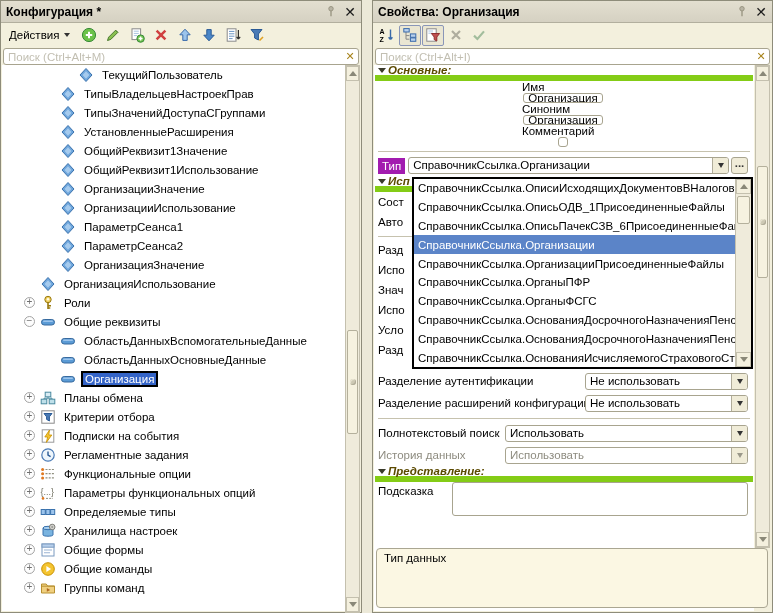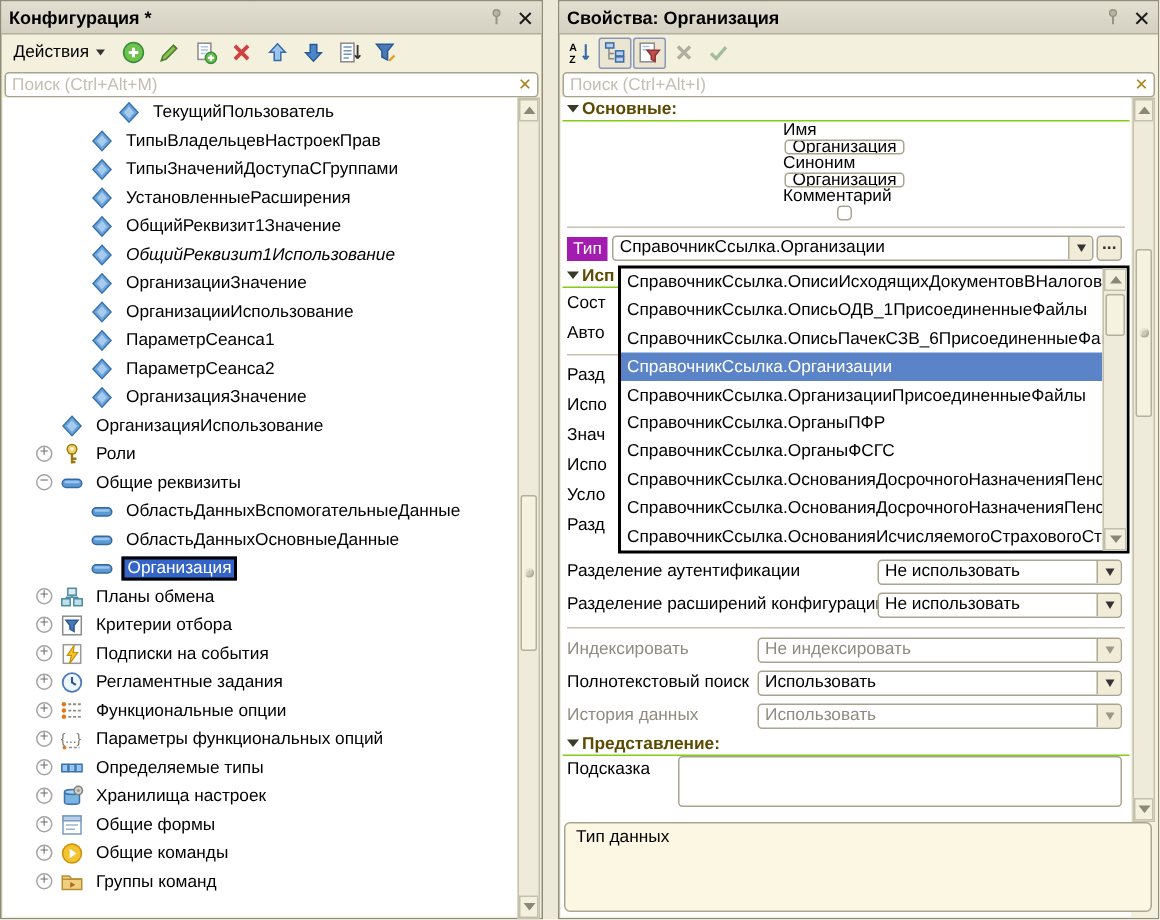--- a/index.html
+++ b/index.html
@@ -42,21 +42,21 @@
           display:flex;align-items:center;justify-content:center;box-sizing:border-box;}
   .sb-btn.up{top:0;}.sb-btn.down{bottom:0;}
   .tri-up{width:0;height:0;border-left:4px solid transparent;border-right:4px solid transparent;border-bottom:5px solid #8a8878;}
   .tri-down{width:0;height:0;border-left:4px solid transparent;border-right:4px solid transparent;border-top:5px solid #8a8878;}
   .thumb{position:absolute;left:1px;right:1px;background:#f6f2e0;border:1px solid #b4b09c;border-radius:2px;box-sizing:border-box;}
   .grip{position:absolute;top:50%;left:50%;transform:translate(-50%,-50%);width:6px;height:6px;border-radius:50%;
         background:#cdc9b4;box-shadow:inset -1px -1px 0 #b0ac98,inset 1px 1px 0 #e8e4d2;}
   
   .props{position:absolute;top:64px;left:1px;right:18px;bottom:1px;background:#fff;padding:0 1px;overflow:hidden;}
   .prow{display:flex;align-items:center;padding:0 3px;box-sizing:border-box;}
-  .r-section{height:16px;border-bottom:1px solid #84cc16;}
+  .r-section{height:16px;border-bottom:6px solid #84cc16;font-style:italic;}
   .sect-tri{width:0;height:0;border-left:4px solid transparent;border-right:4px solid transparent;
             border-top:5px solid #3a3a2a;margin-right:2px;}
   .sect-label{font-weight:bold;color:#5c4a00;}
   .r-sep{height:8px;align-items:center;}
   .r-sep div{flex:1;border-top:1px solid #c6c2ae;}
   .r-spacer{height:10px;}
   .r-text{height:22px;flex-direction:column;}
   .r-text .plabel{width:84px;flex:none;}
   .ibox{flex:1;height:17px;border:1px solid #a8a48f;border-radius:3px;background:#fff;
         display:flex;align-items:center;padding:0 4px;margin-right:2px;box-sizing:border-box;white-space:nowrap;overflow:hidden;}
@@ -314,21 +314,21 @@
             <use href="#session-parameter-icon" xlink:href="#session-parameter-icon"></use>
           </svg>
           <span class="tlabel">УстановленныеРасширения</span>
         </div>
         <div class="trow" style="padding-left: 58px;">
           <svg class="ic">
             <use href="#session-parameter-icon" xlink:href="#session-parameter-icon"></use>
           </svg>
           <span class="tlabel">ОбщийРеквизит1Значение</span>
         </div>
-        <div class="trow" style="padding-left: 58px; font-style: italic;">
+        <div class="trow" style="padding-left: 58px;">
           <svg class="ic">
             <use href="#session-parameter-icon" xlink:href="#session-parameter-icon"></use>
           </svg>
           <span class="tlabel">ОбщийРеквизит1Использование</span>
         </div>
         <div class="trow" style="padding-left: 58px;">
           <svg class="ic">
             <use href="#session-parameter-icon" xlink:href="#session-parameter-icon"></use>
           </svg>
           <span class="tlabel">ОрганизацииЗначение</span>
@@ -609,29 +609,20 @@
           <span class="plabel">Разделение расширений конфигурации</span>
           <div class="combo narrow">
             <span class="cv">Не использовать</span>
             <span class="cbtn">
               <span class="tri"></span>
             </span>
           </div>
         </div>
         <div class="prow r-sep">
           <div></div>
-        </div>
-        <div class="prow r-combo">
-          <span class="plabel dis-label">Индексировать</span>
-          <div class="combo wide dis">
-            <span class="cv">Не индексировать</span>
-            <span class="cbtn">
-              <span class="tri"></span>
-            </span>
-          </div>
         </div>
         <div class="prow r-combo">
           <span class="plabel">Полнотекстовый поиск</span>
           <div class="combo wide">
             <span class="cv">Использовать</span>
             <span class="cbtn">
               <span class="tri"></span>
             </span>
           </div>
         </div>

